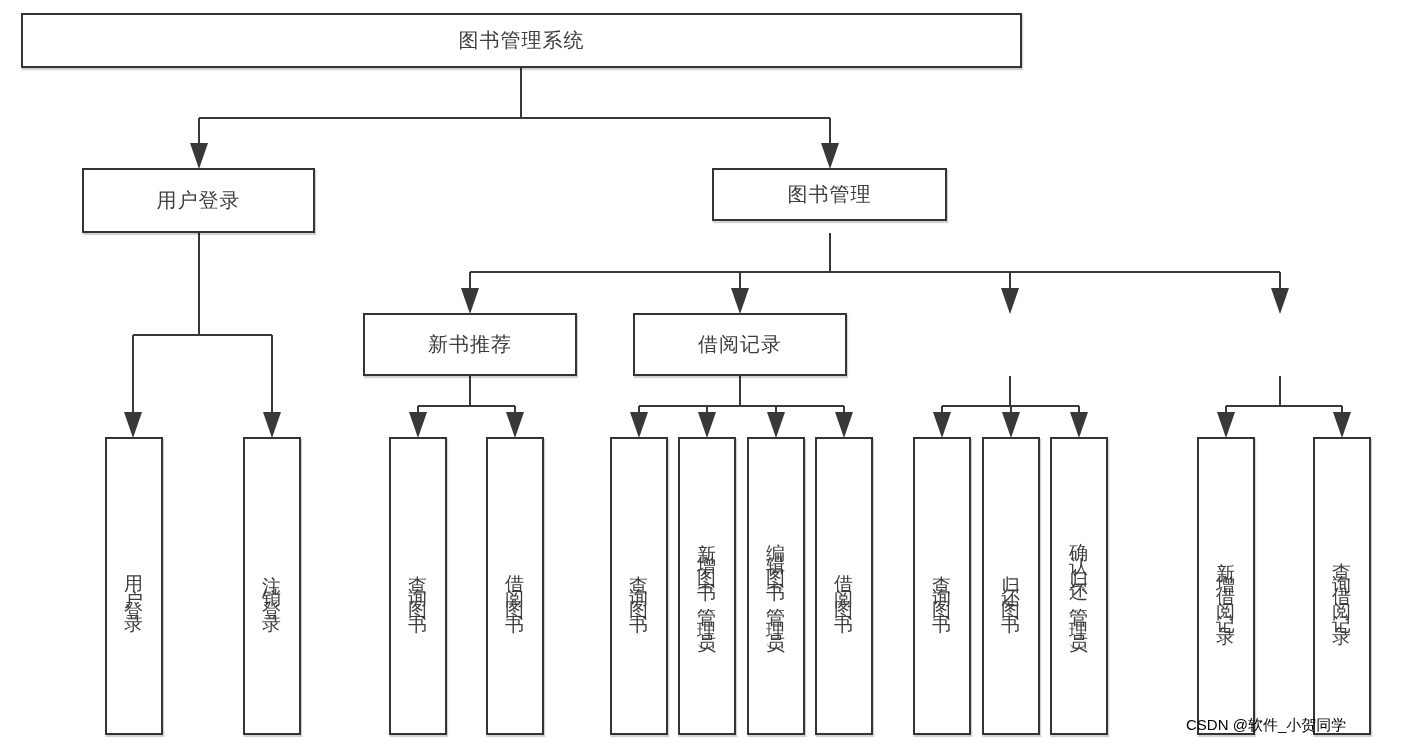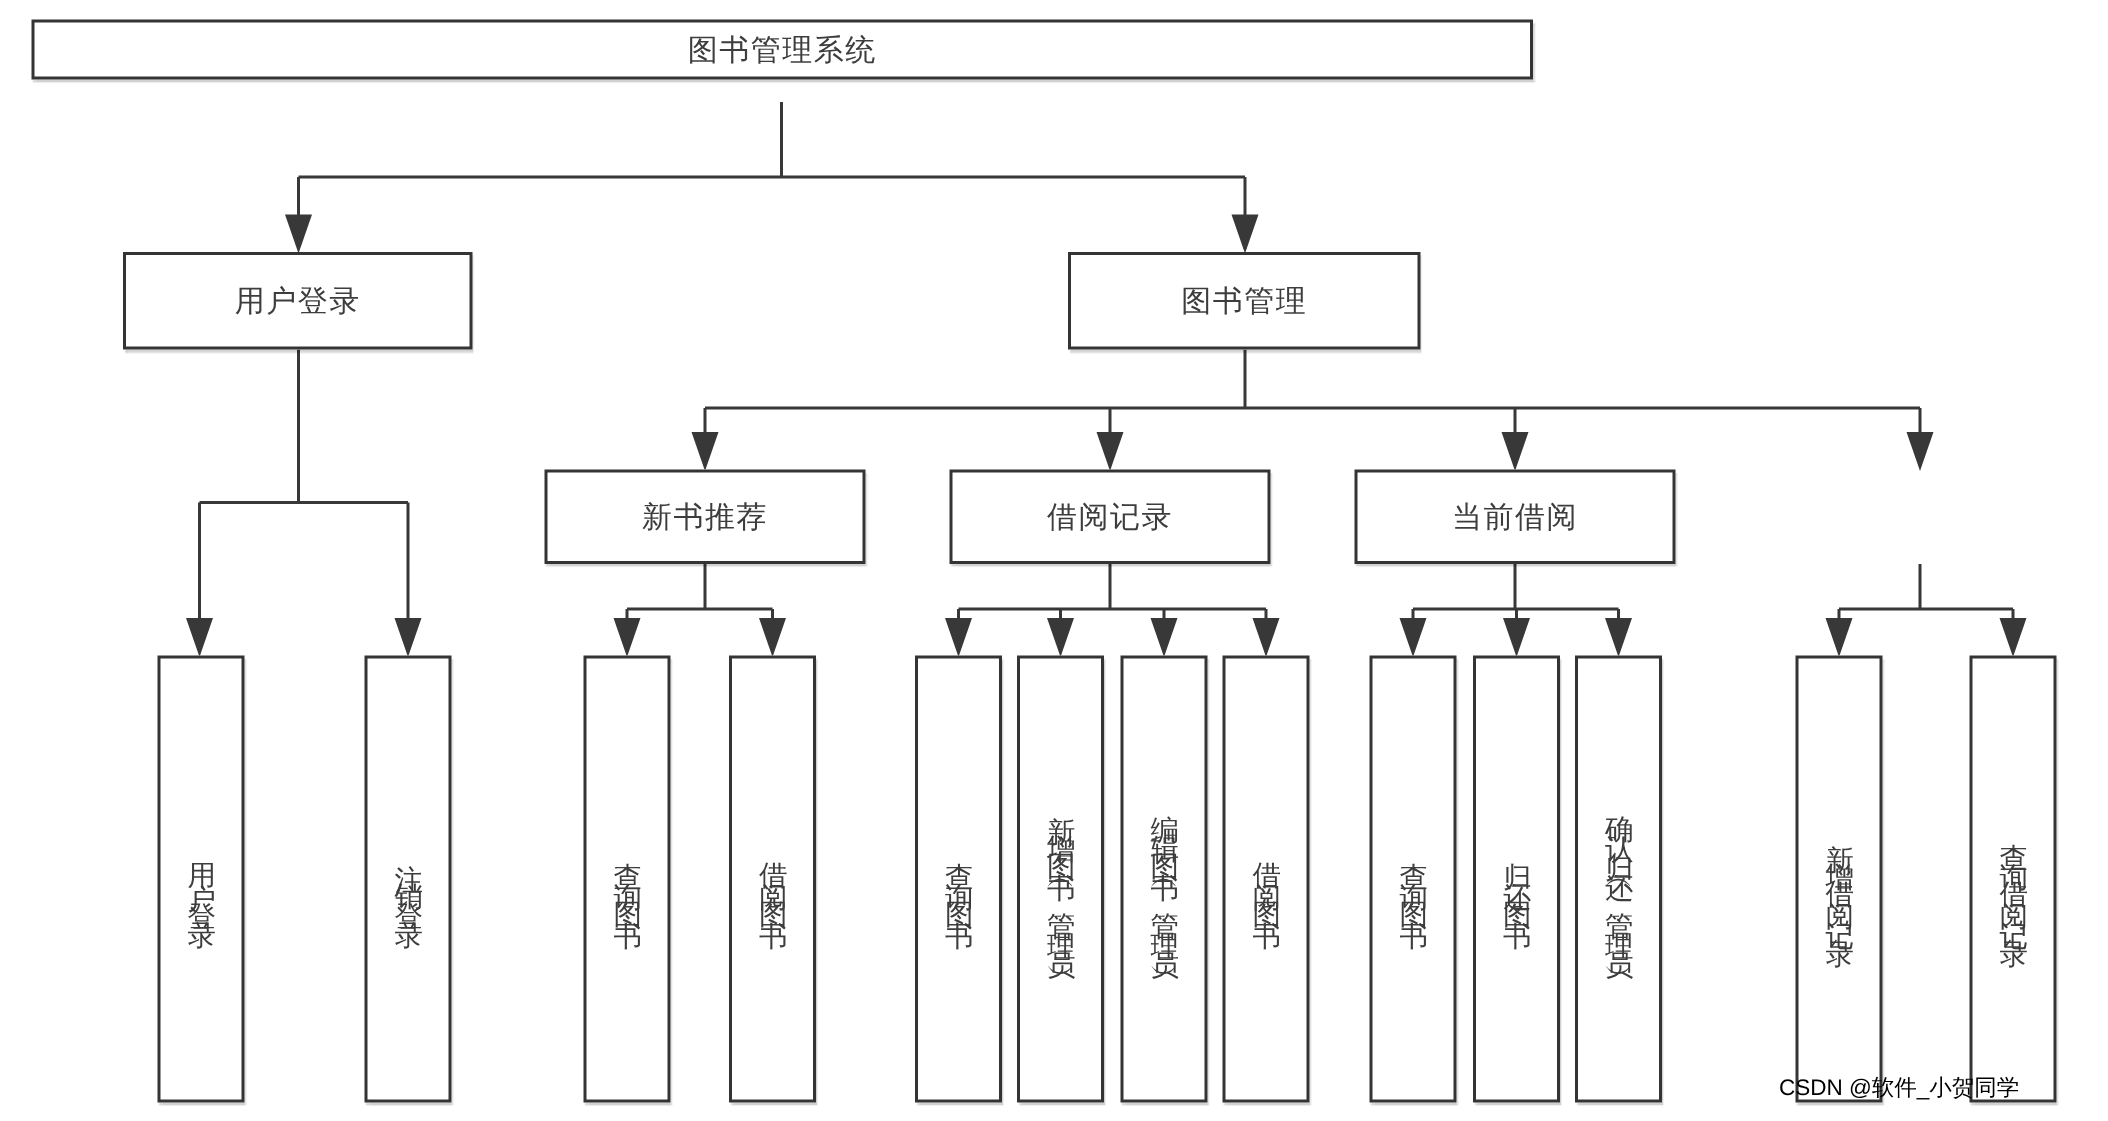--- a/index.html
+++ b/index.html
@@ -30,23 +30,23 @@
     display: flex;
     align-items: center;
     justify-content: center;
     z-index: 2;
     box-shadow: 1px 2px 1px rgba(0,0,0,0.18);
   }
   .node.h {
     font-size: 20px;
     letter-spacing: 1px;
   }
-  .node.root  { left: 21px;   top: 13px;  width: 1001px; height: 40px; }
+  .node.root  { left: 21px;   top: 13px;  width: 1001px; height: 55px; }
   .node.lv2a  { left: 82px;   top: 168px; width: 233px;  height: 65px; }
-  .node.lv2b  { left: 712px;  top: 168px; width: 235px;  height: 65px; }
+  .node.lv2b  { left: 712px;  top: 168px; width: 235px;  height: 53px; }
   .node.lv3   { top: 313px;   width: 214px; height: 63px; }
   .node.lv3a  { left: 363px; }
   .node.lv3b  { left: 633px; }
   .node.lv3c  { left: 903px; }
   .node.lv3d  { left: 1173px; }
   .node.leaf {
     top: 437px;
     width: 58px;
     height: 298px;
     font-size: 19px;
@@ -127,23 +127,20 @@
   <div class="node h lv2b">
     <span>图书管理</span>
   </div>
 
   <div class="node h lv3 lv3a">
     <span>新书推荐</span>
   </div>
   <div class="node h lv3 lv3b">
     <span>借阅记录</span>
   </div>
-  <div class="node h lv3 lv3c">
-    <span>当前借阅</span>
-  </div>
 
   <div class="node leaf p1">
     <span>用户登录</span>
   </div>
   <div class="node leaf p2">
     <span>注销登录</span>
   </div>
   <div class="node leaf p3">
     <span>查询图书</span>
   </div>

